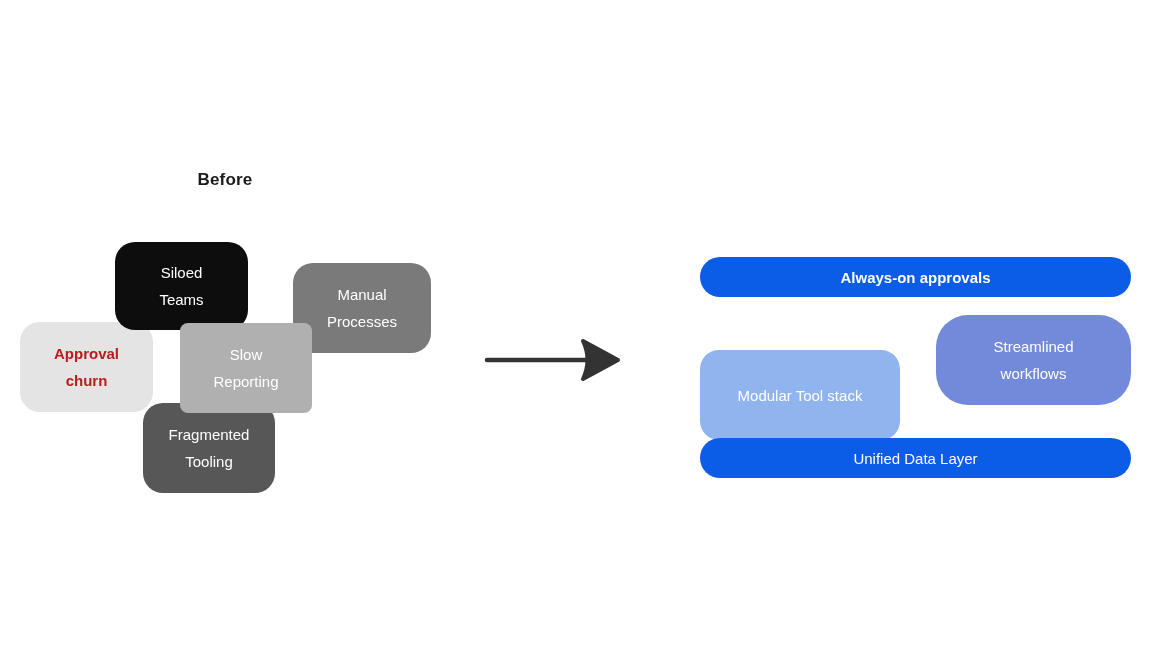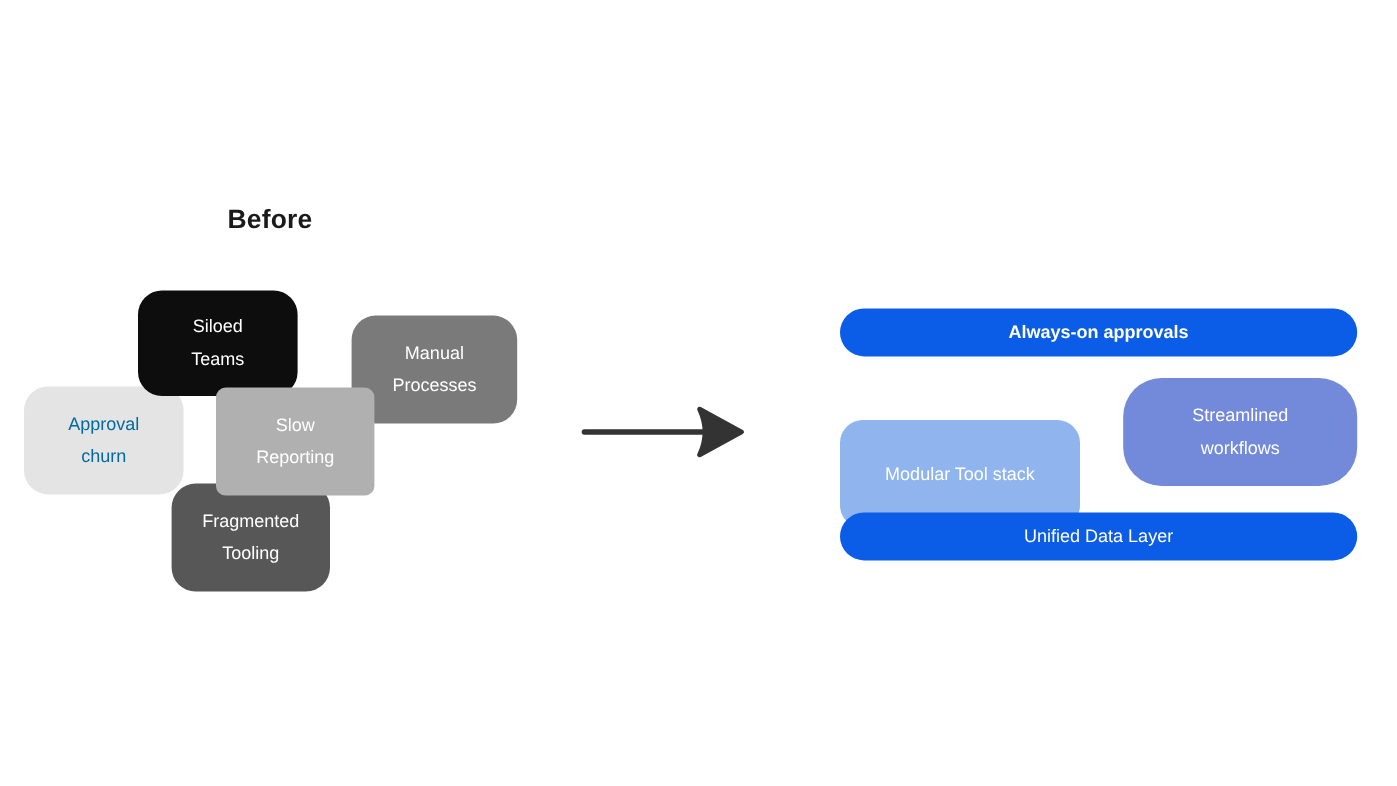--- a/index.html
+++ b/index.html
@@ -12,21 +12,21 @@
     position: relative;
     width: 1164px;
     height: 655px;
     background: #ffffff;
     overflow: hidden;
   }
   .section-title {
     position: absolute;
     width: 200px;
     text-align: center;
-    font-size: 22px;
+    font-size: 17px;
     font-weight: 700;
     color: #1a1a1a;
     letter-spacing: 0.2px;
   }
   #before-title { left: 125px; top: 170px; }
   #after-title  { left: 816px; top: 170px; }
 
   .box {
     position: absolute;
     display: flex;
@@ -50,21 +50,21 @@
   #box-slow .label { max-width: 100px; }
   #box-fragmented  { left: 143px; top: 403px; width: 132px; height: 90px; border-radius: 20px; z-index: 3; }
   #box-fragmented .label { max-width: 122px; }
 
   
   #box-always      { left: 700px; top: 257px; width: 431px; height: 40px; border-radius: 20px; }
   #box-modular     { left: 700px; top: 315px; width: 200px; height: 90px; border-radius: 19px; margin-top: 35px; }
   #box-modular .label { max-width: 135px; }
   #box-streamlined { left: 936px; top: 315px; width: 195px; height: 90px; border-radius: 32px; }
   #box-streamlined .label { max-width: 125px; }
-  #box-unified     { left: 700px; top: 427px; width: 431px; height: 40px; border-radius: 20px; }
+  #box-unified     { left: 700px; top: 438px; width: 431px; height: 40px; border-radius: 20px; }
 
   #arrow {
     position: absolute;
     left: 482px;
     top: 333px;
     width: 140px;
     height: 54px;
   }
 </style>
 </head>
@@ -77,21 +77,21 @@
 
   <div class="box" id="box-siloed" style="background-color: rgb(13, 13, 13);">
     <span class="label" style="color: rgb(255, 255, 255);">Siloed Teams</span>
   </div>
 
   <div class="box" id="box-manual" style="background-color: rgb(122, 122, 122);">
     <span class="label" style="color: rgb(255, 255, 255);">Manual Processes</span>
   </div>
 
   <div class="box" id="box-approval" style="background-color: rgb(228, 228, 228);">
-    <span class="label" style="color: #0369a1;">Approval churn</span>
+    <span class="label" style="color: #b91c1c; font-weight: bold;">Approval churn</span>
   </div>
 
   <div class="box" id="box-slow" style="background-color: rgb(176, 176, 176);">
     <span class="label" style="color: rgb(255, 255, 255);">Slow Reporting</span>
   </div>
 
   <div class="box" id="box-fragmented" style="background-color: rgb(87, 87, 87);">
     <span class="label" style="color: rgb(255, 255, 255);">Fragmented Tooling</span>
   </div>
 

